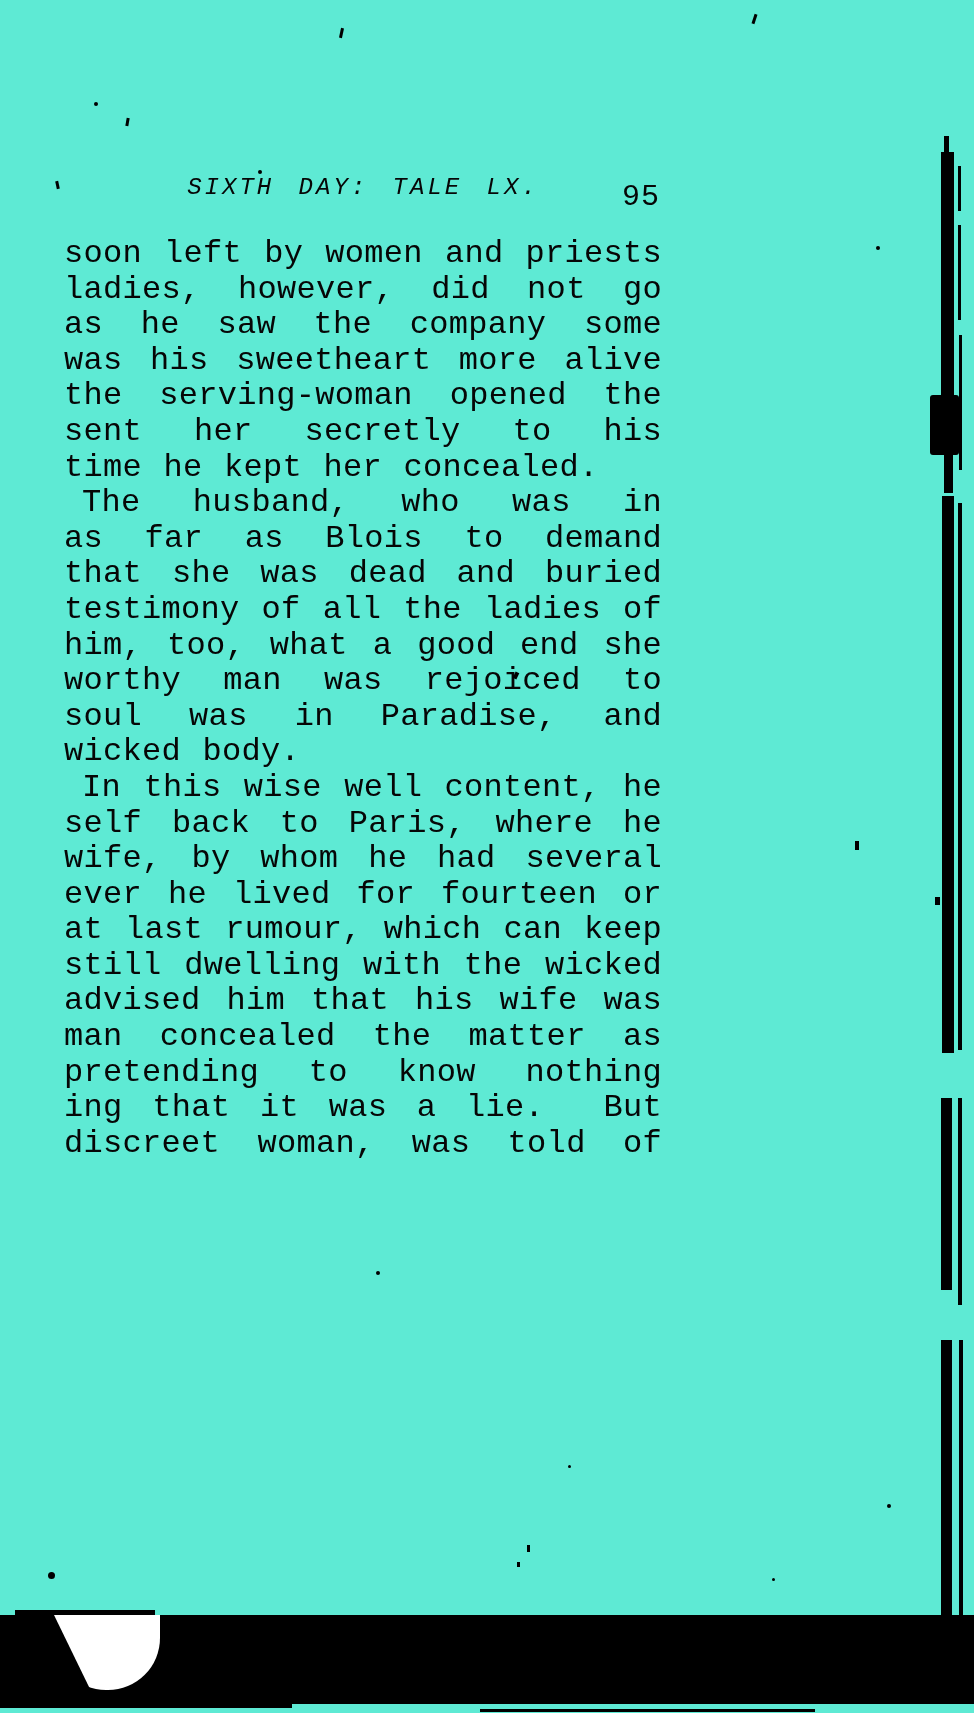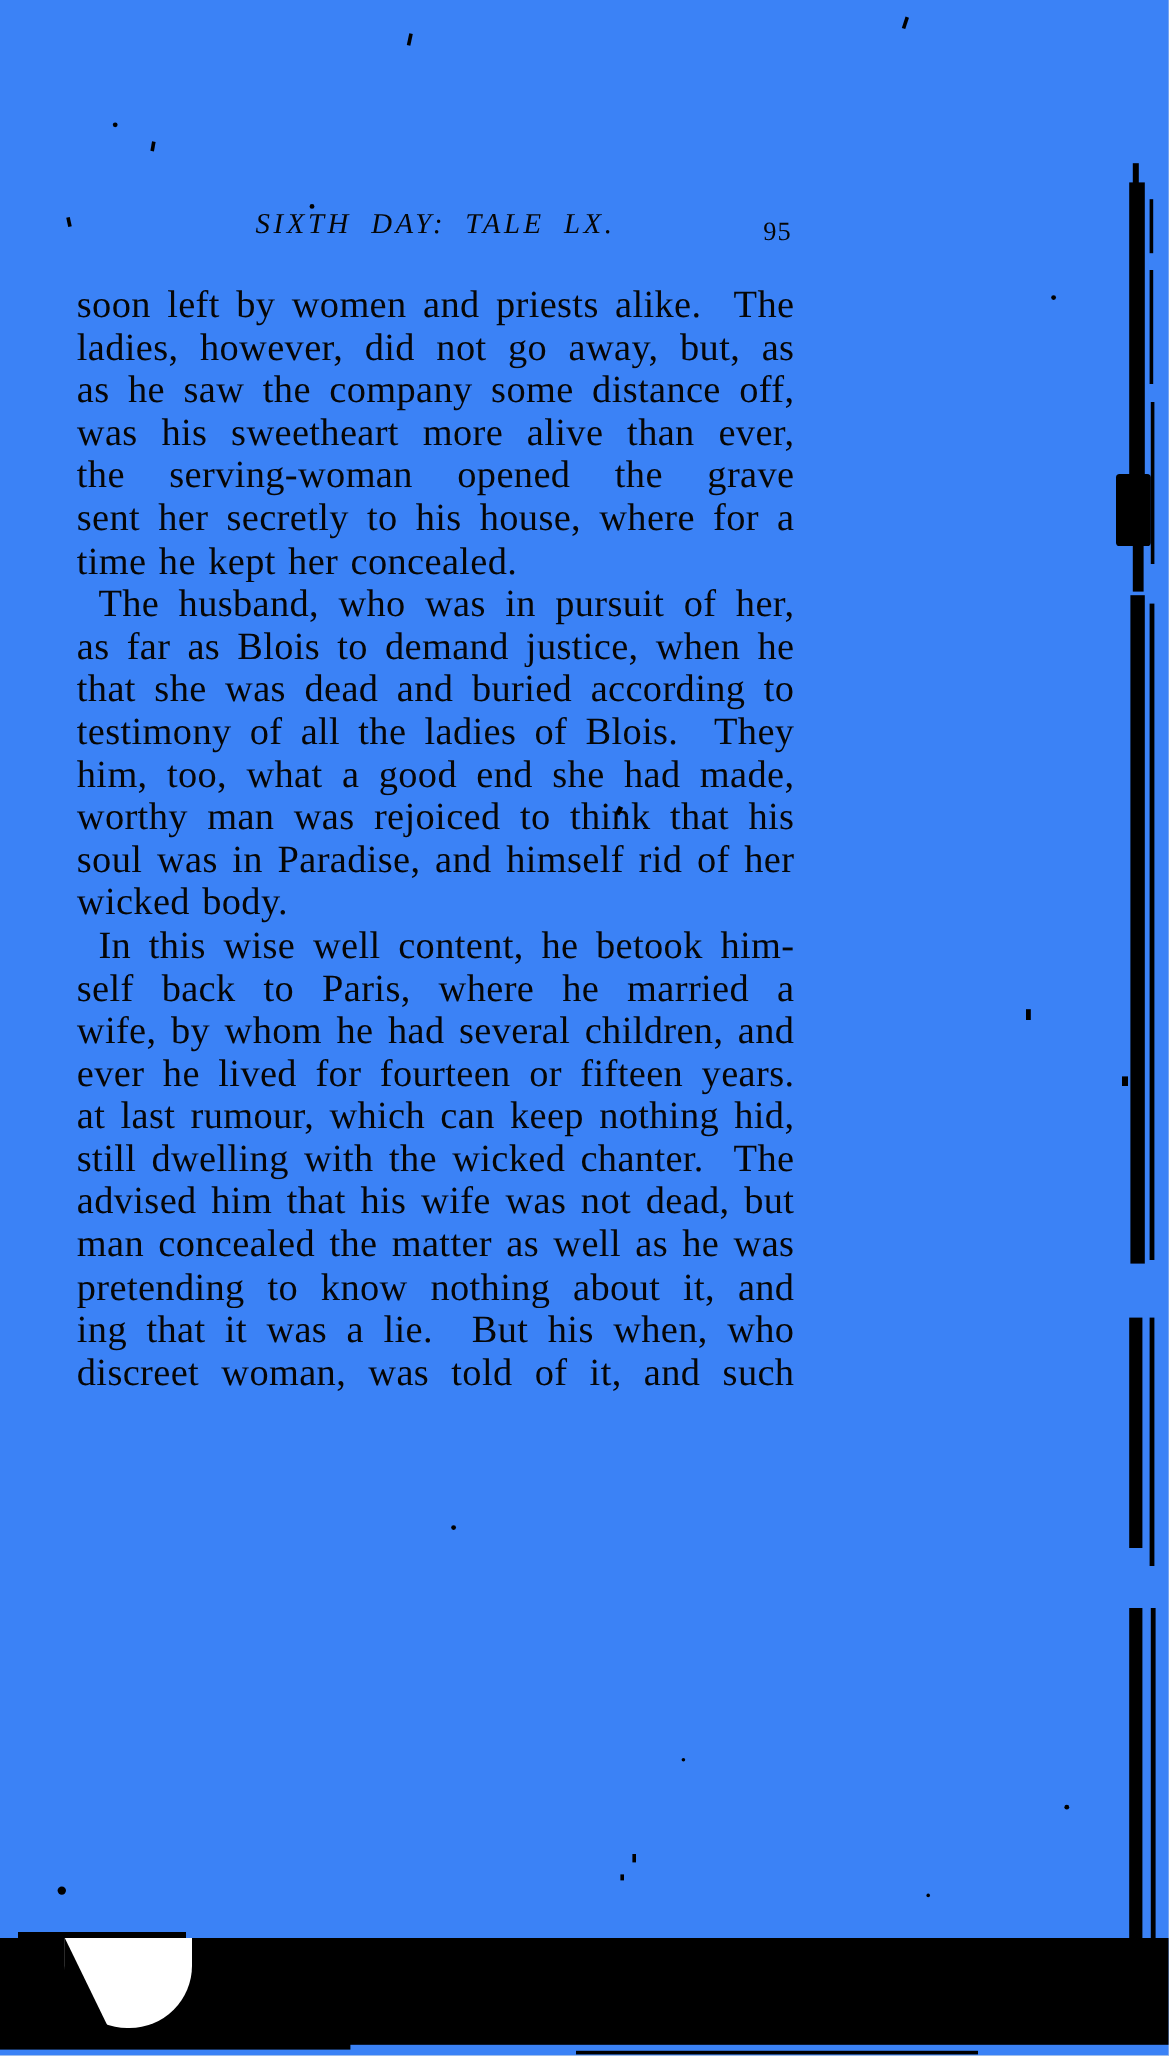--- a/index.html
+++ b/index.html
@@ -1,35 +1,35 @@
 <!DOCTYPE html>
 <html><head>
 <meta charset="utf-8">
 <style>
   html,body { margin:0; padding:0; background:#e8e8e8; }
   .scan {
     position:relative;
     width:974px; height:1713px;
-    background:#3b82f6;
+    background:#5eead4;
     overflow:hidden;
-    font-family:Liberation Serif, serif;
+    font-family:Liberation Mono, monospace;
     color:#060606;
   }
   
   .header {
     position:absolute; left:64px; top:174px; width:598px; height:38px;
   }
   .running-title {
     position:absolute; left:0; right:0; text-align:center;
     font-style:italic; font-size:24px; letter-spacing:3px; word-spacing:7px;
     white-space:nowrap;
   }
   .page-number {
     position:absolute; right:2px; top:6px;
-    font-size:22px; letter-spacing:1px;
+    font-size:30px; letter-spacing:1px;
   }
   
   .body-text {
     position:absolute; left:64px; top:236px; width:598px;
     font-size:32px; line-height:35.6px;
     letter-spacing:0.3px; word-spacing:2px;
   }
   .paragraph { margin:0; }
   .line {
     text-align:justify; text-align-last:justify;

